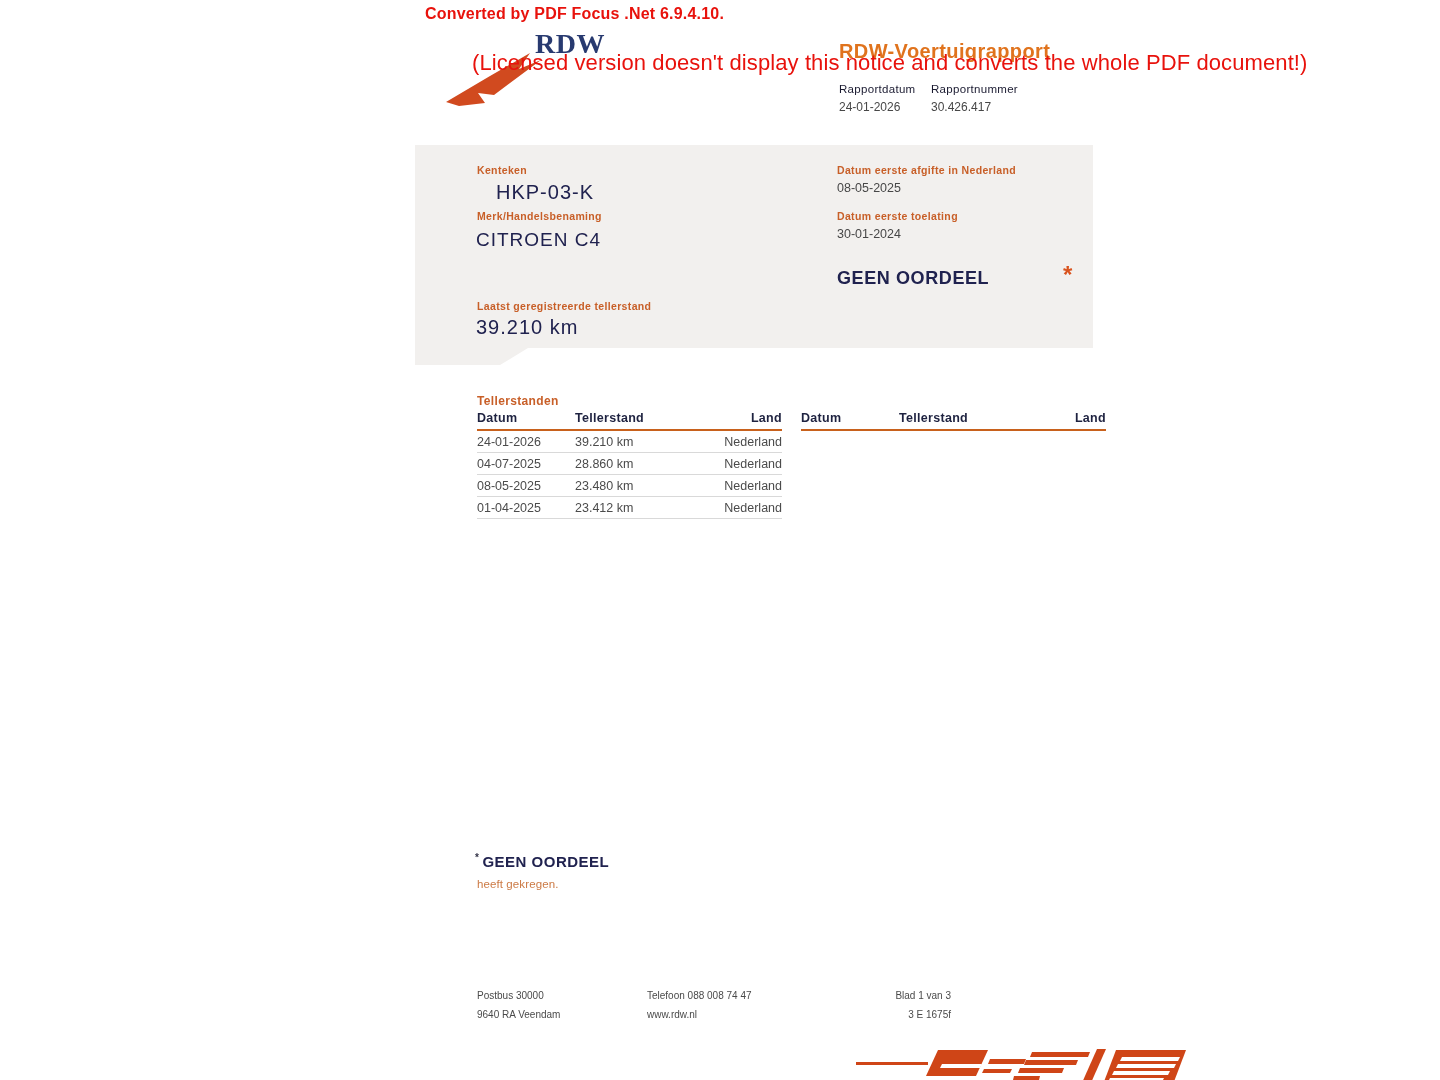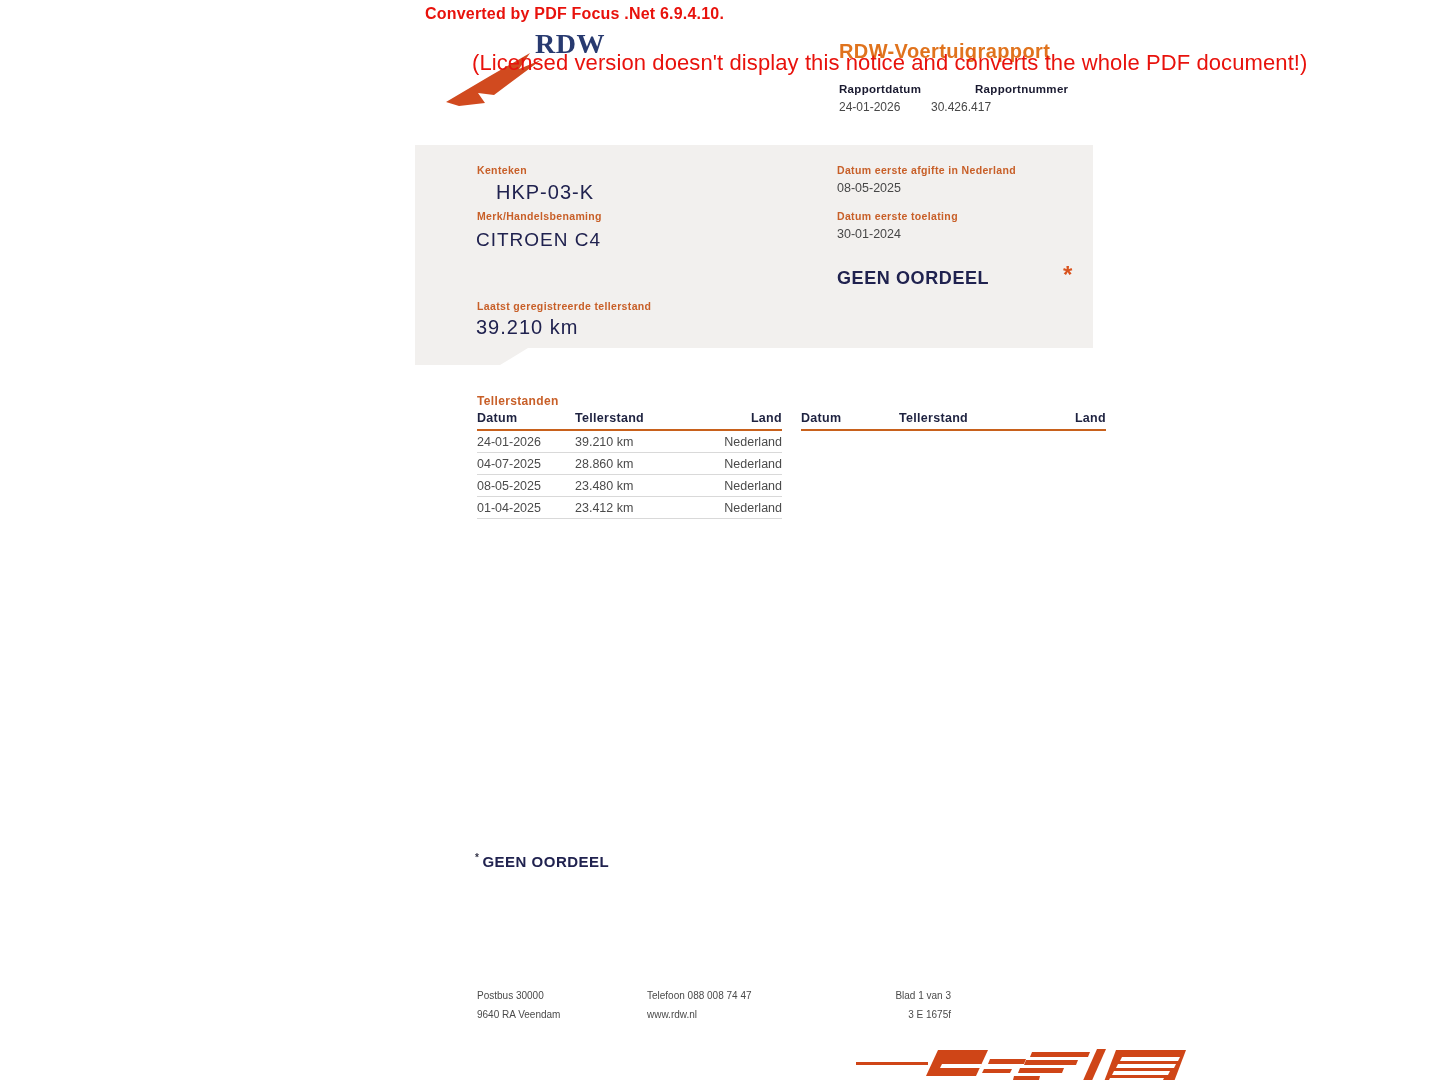--- a/index.html
+++ b/index.html
@@ -23,25 +23,25 @@
   .rdw-logo-text {
     position:absolute; left:459px; top:27px; z-index:10;
     font-family:"Liberation Serif", serif; font-weight:bold;
     font-size:28px; line-height:34px; color:#283a70; letter-spacing:0.5px;
   }
   .rdw-logo-swoosh { position:absolute; left:368px; top:50px; z-index:9; }
   .report-title {
     position:absolute; left:763px; top:40px; z-index:5;
     font-size:20px; font-weight:bold; color:#e0731d; letter-spacing:0.4px;
   }
-  .meta-label { position:absolute; font-size:11.5px; font-weight:bold; color:#1a1a30; letter-spacing:0.3px;text-align:right; }
+  .meta-label { position:absolute; font-size:11.5px; font-weight:normal; color:#1a1a30; letter-spacing:0.3px;text-align:right; }
   .meta-value { position:absolute; font-size:12px; color:#474747; }
   .lbl-rapportdatum { left:763px; top:83px; }
   .val-rapportdatum { left:763px; top:100px; }
-  .lbl-rapportnummer { left:855px; top:83px;margin-left:44px; }
+  .lbl-rapportnummer { left:855px; top:83px; }
   .val-rapportnummer { left:855px; top:100px; }
   
   .summary-box {
     position:absolute; left:339px; top:145px; width:678px; height:220px;
     background:#f2f0ee;
     clip-path:polygon(0 0, 678px 0, 678px 203px, 113px 203px, 85px 220px, 0 220px);
   }
   .field-label {
     position:absolute; font-size:10.5px; font-weight:bold;
     color:#c85f28; letter-spacing:0.35px;
@@ -178,20 +178,21 @@
       <span class="c-datum">Datum</span>
       <span class="c-teller">Tellerstand</span>
       <span class="c-land">Land</span>
     </div>
   </div>
 
   <div class="footnote-heading">
     <span class="fn-star">*</span><span>GEEN OORDEEL</span>
   </div>
   <div class="footnote-body">
+    <div class="fn-line">heeft gekregen.</div>
   </div>
 
   <div class="page-footer">
     <div class="ft-addr1">Postbus 30000</div>
     <div class="ft-addr2">9640 RA Veendam</div>
     <div class="ft-phone">Telefoon 088 008 74 47</div>
     <div class="ft-web">www.rdw.nl</div>
     <div class="ft-page">Blad 1 van 3</div>
     <div class="ft-code">3 E  1675f</div>
   </div>

